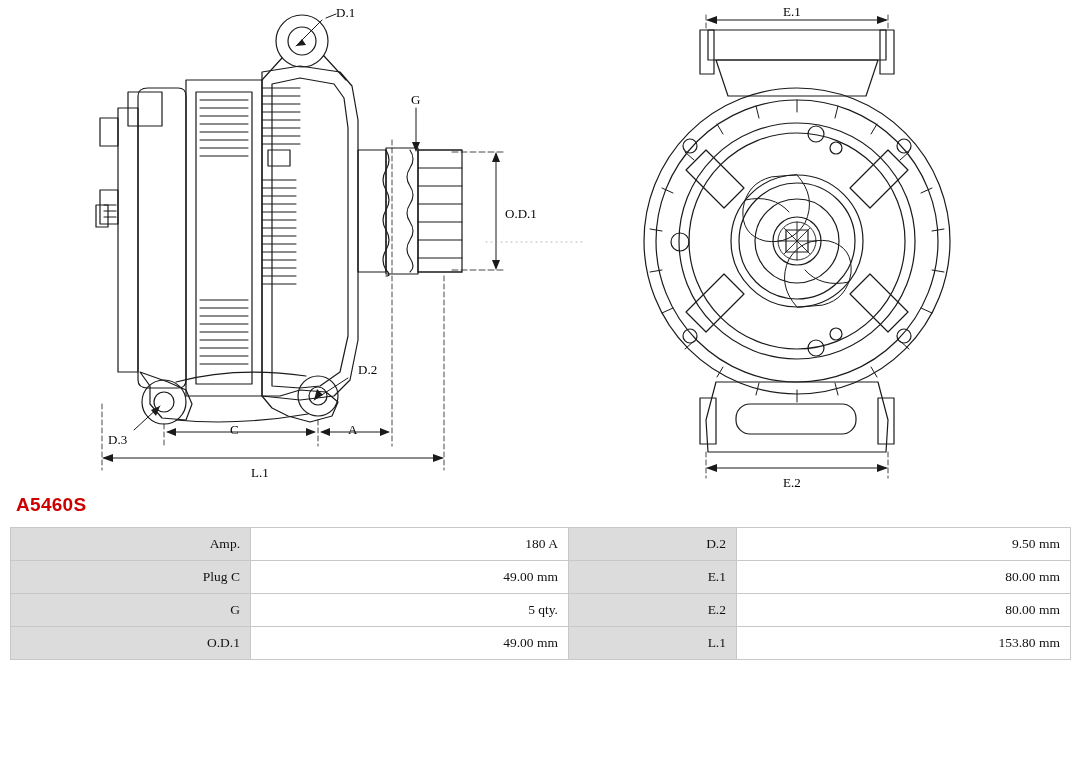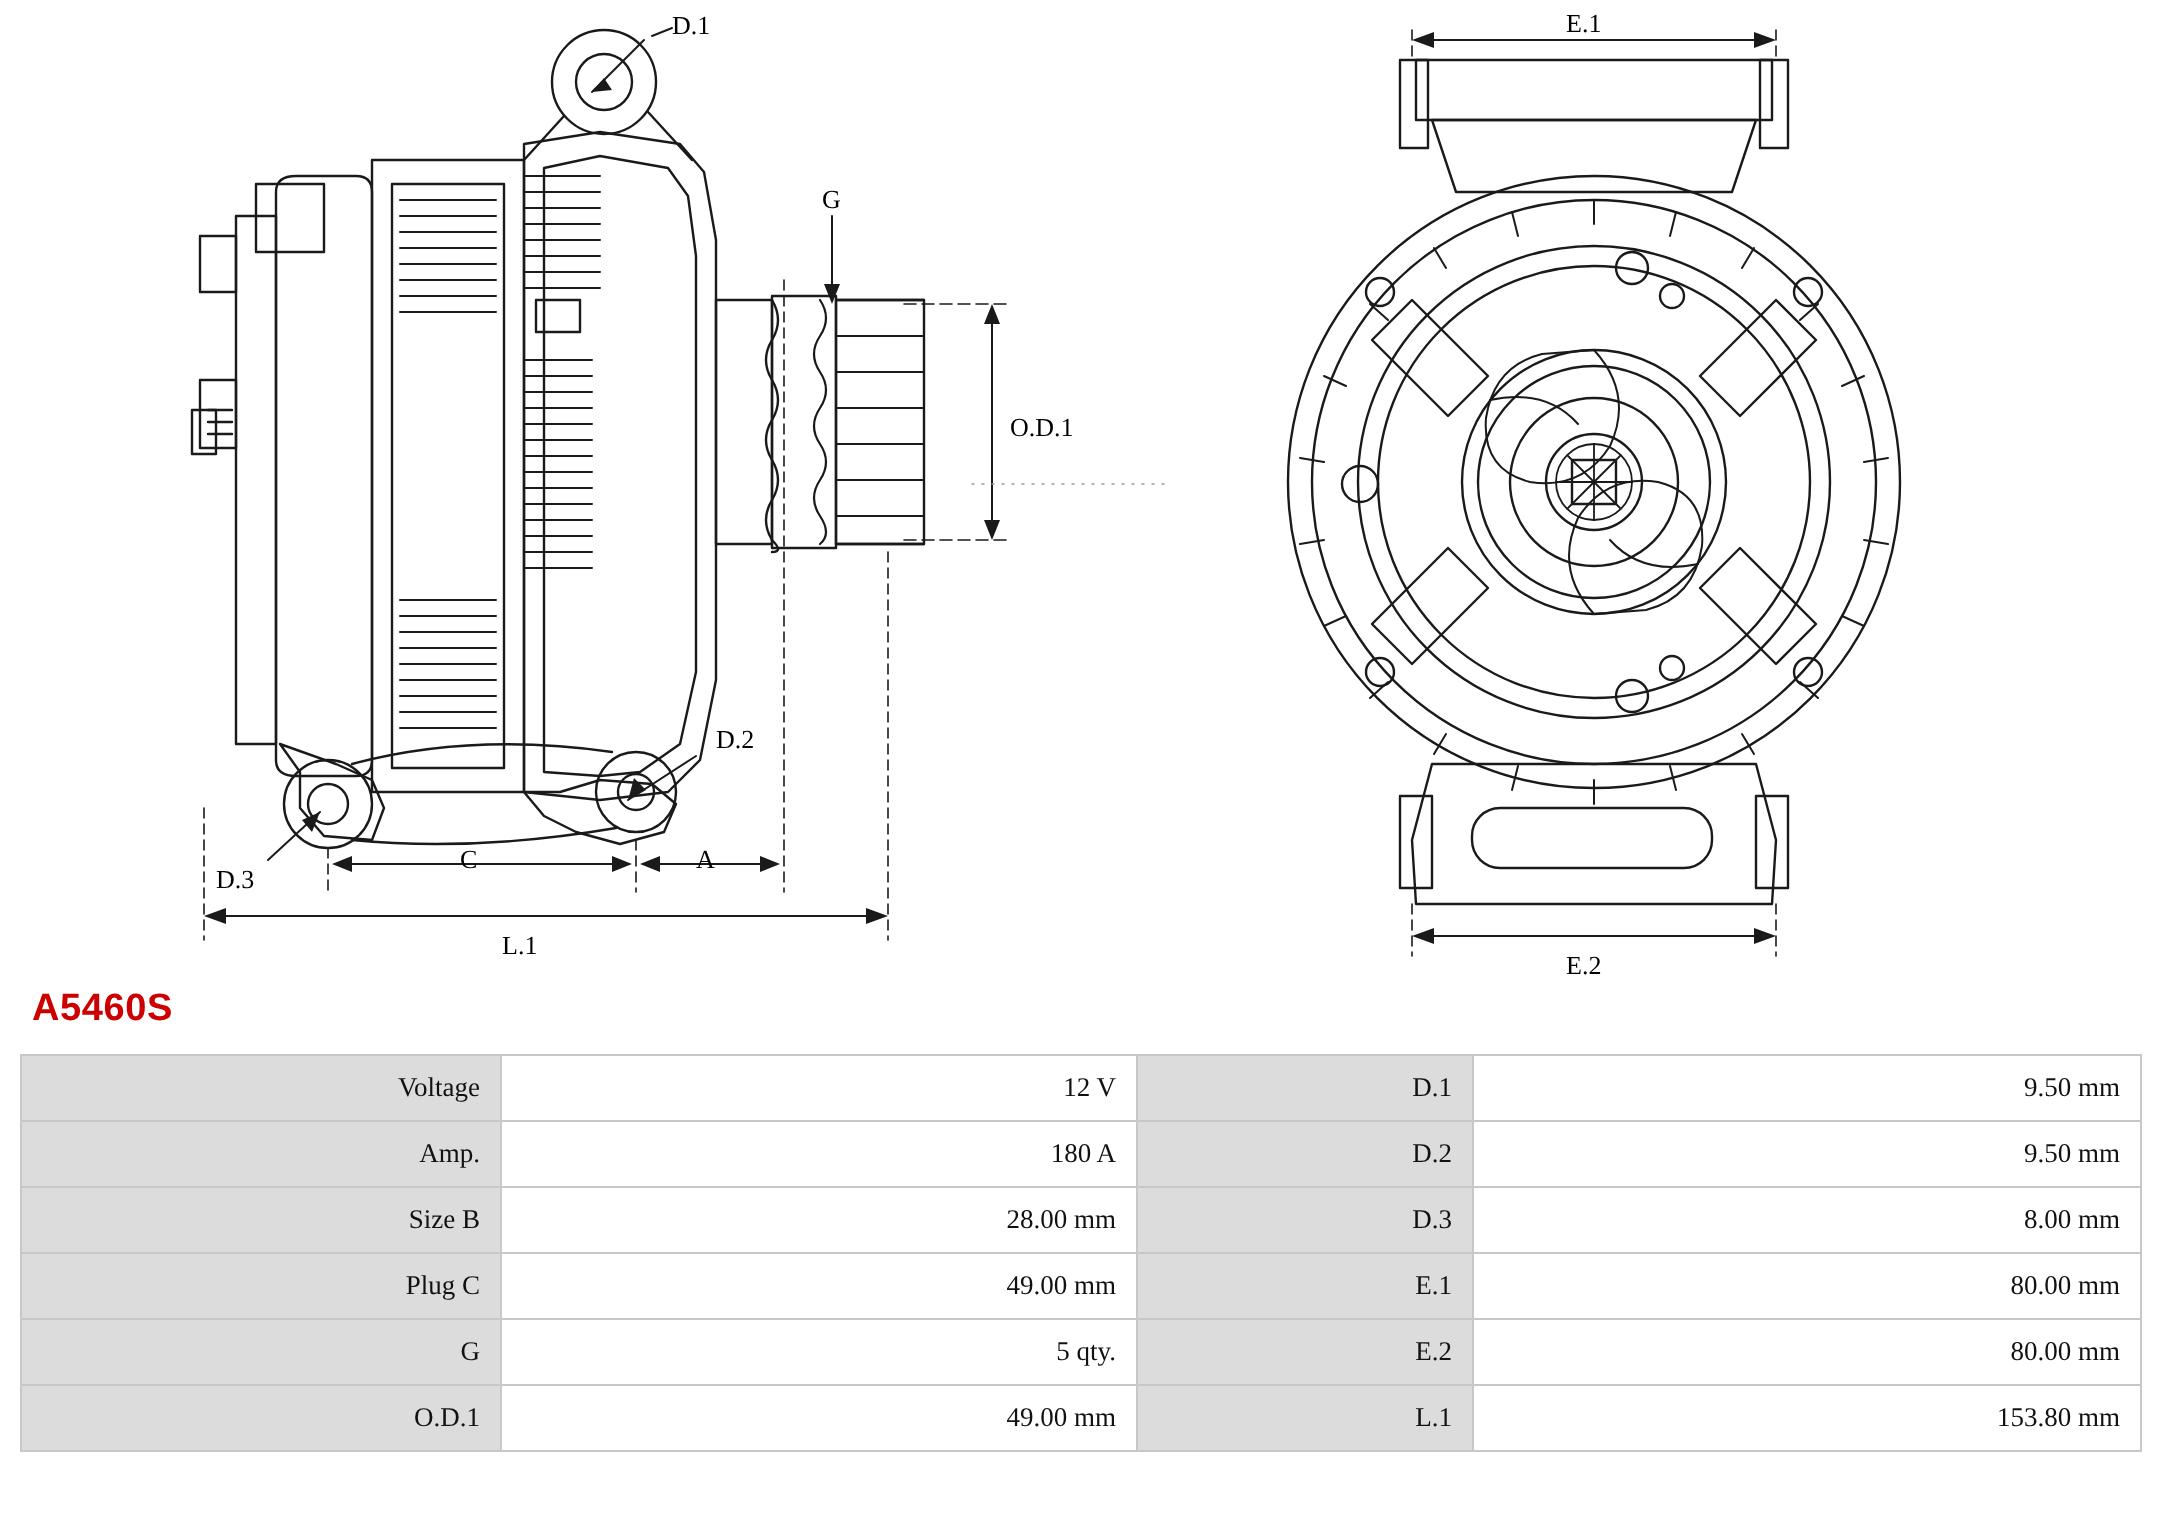--- a/index.html
+++ b/index.html
@@ -265,36 +265,24 @@
   <div class="spec-table-wrap">
     <table class="spec">
       <colgroup>
         <col style="width:240px">
         <col style="width:318px">
         <col style="width:168px">
         <col style="width:334px">
       </colgroup>
       <tbody>
         <tr>
-          <td class="label-cell">Voltage</td>
-          <td class="value-cell">12 V</td>
-          <td class="label-cell">D.1</td>
-          <td class="value-cell">9.50 mm</td>
-        </tr>
-        <tr>
           <td class="label-cell">Amp.</td>
           <td class="value-cell">180 A</td>
           <td class="label-cell">D.2</td>
           <td class="value-cell">9.50 mm</td>
-        </tr>
-        <tr>
-          <td class="label-cell">Size B</td>
-          <td class="value-cell">28.00 mm</td>
-          <td class="label-cell">D.3</td>
-          <td class="value-cell">8.00 mm</td>
         </tr>
         <tr>
           <td class="label-cell">Plug C</td>
           <td class="value-cell">49.00 mm</td>
           <td class="label-cell">E.1</td>
           <td class="value-cell">80.00 mm</td>
         </tr>
         <tr>
           <td class="label-cell">G</td>
           <td class="value-cell">5 qty.</td>

